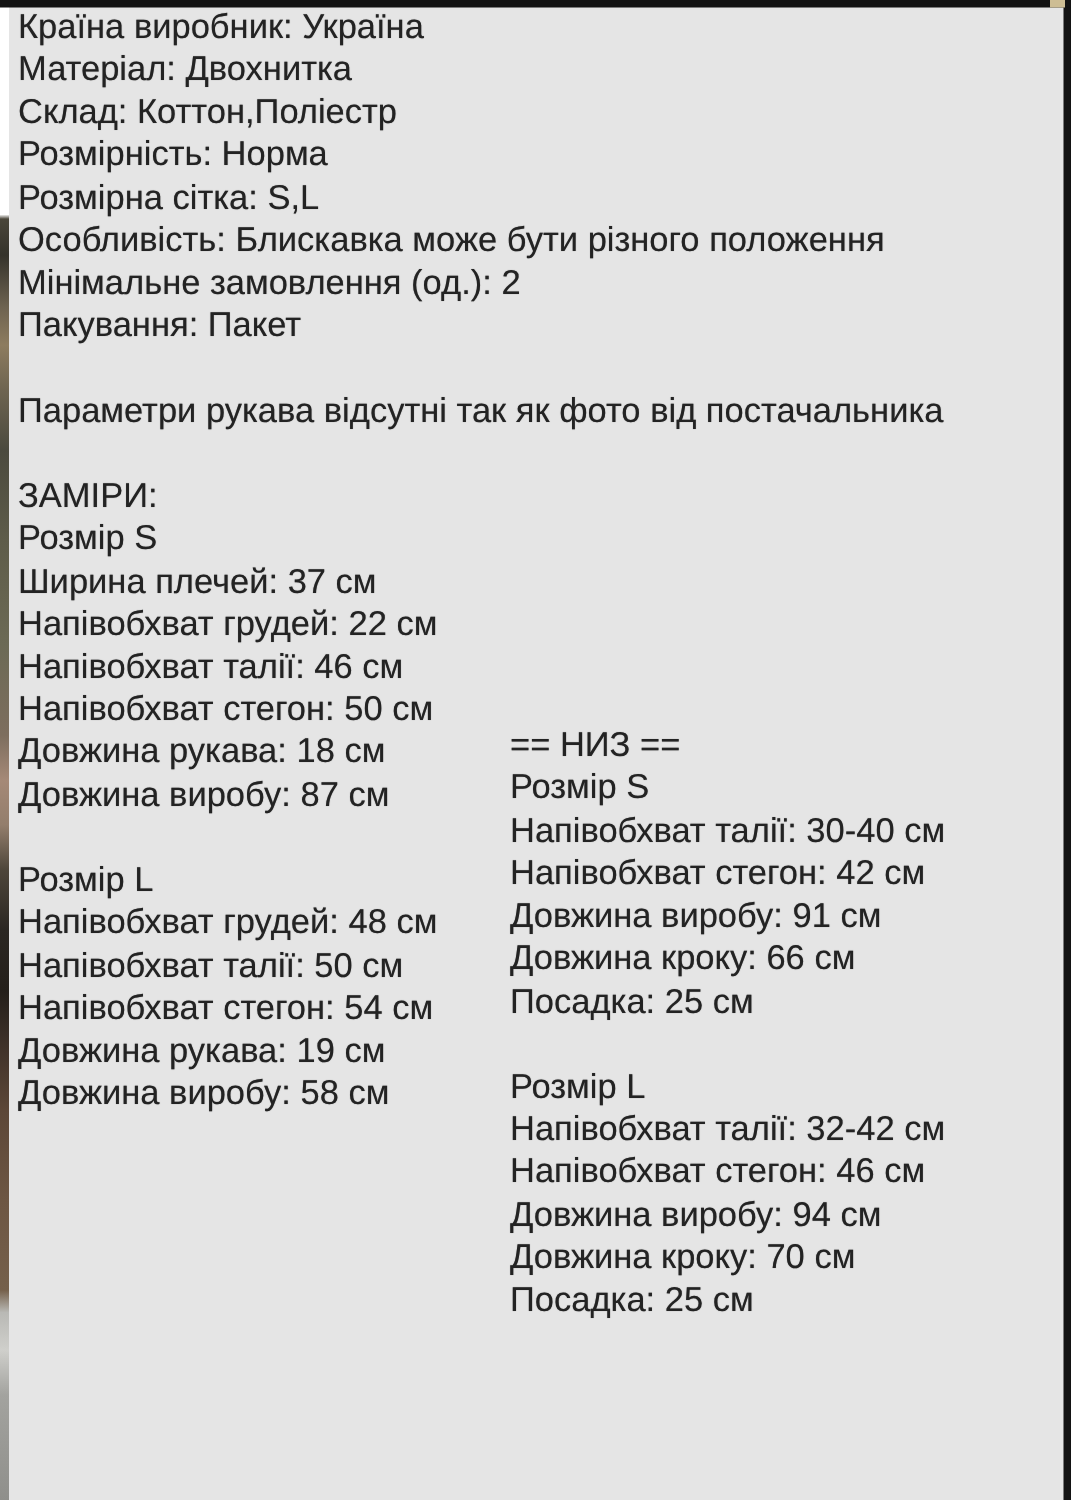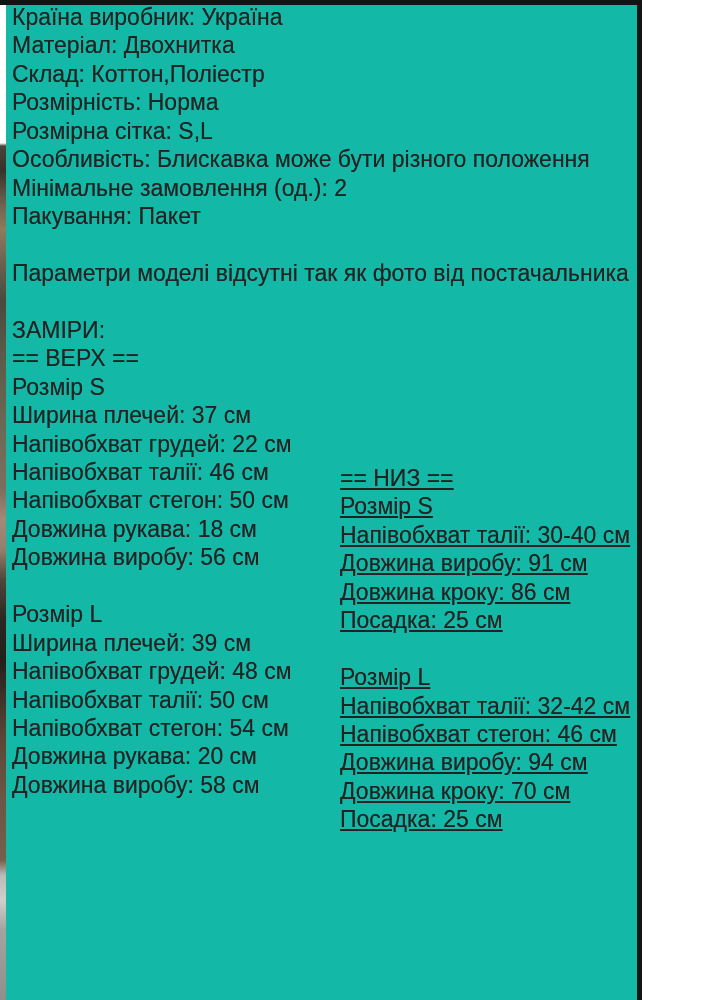--- a/index.html
+++ b/index.html
@@ -1,25 +1,25 @@
 <!DOCTYPE html>
 <html style="--background: #ffffff; --text: #232323; --top-bar: #131313; --right-edge: #131313; --top-bar-accent: #cdbd94;"><head>
 <meta charset="utf-8">
 <style>
   html,body{margin:0;padding:0;background:#fff;}
   .page{
-    position:relative;width:642px;height:1000px;background:#14b8a6;overflow:hidden;
+    position:relative;width:714px;height:1000px;background:#e5e5e5;overflow:hidden;
     font-family:"Liberation Sans",sans-serif;font-size:23px;line-height:28.45px;
     color:#232323;text-shadow:0 0 .6px rgba(35,35,35,.55);
   }
   .line{height:28.45px;white-space:nowrap;}
   .blank-line{height:28.45px;}
   .col{position:absolute;}
   .col-left{left:12px;top:3px;}
-  .col-right{left:340px;top:464px;text-decoration:underline;}
+  .col-right{left:340px;top:482px;}
   .top-bar{position:absolute;top:0;left:0;width:714px;height:5px;background:#131313;z-index:4;}
   .top-bar-accent{position:absolute;top:0;right:4px;width:10px;height:5px;background:#cdbd94;}
   .right-edge{position:absolute;top:0;right:0;width:5px;height:1000px;background:#131313;z-index:3;}
   .left-edge{
     position:absolute;top:0;left:0;width:6px;height:1000px;z-index:2;
     background:linear-gradient(to bottom,
       #ffffff 0%, #ffffff 14.3%,
       #4a463a 14.6%, #35332b 17%, #6e6350 20.5%, #8d7c5f 23%, #6e6450 26%,
       #4b4a3e 30%, #5e5c49 36%, #6c6a55 43%, #7d6e5e 49%, #a58977 52%,
       #937e6c 55%, #4e463a 58%, #2b2722 62%, #241f1a 66%, #41332a 70%,
@@ -45,57 +45,56 @@
           <div class="line">Матеріал: Двохнитка</div>
           <div class="line">Склад: Коттон,Поліестр</div>
           <div class="line">Розмірність: Норма</div>
           <div class="line">Розмірна сітка: S,L</div>
           <div class="line">Особливість: Блискавка може бути різного положення</div>
           <div class="line">Мінімальне замовлення (од.): 2</div>
           <div class="line">Пакування: Пакет</div>
         </div>
     </div>
     <div class="blank-line"></div>
-    <div class="line">Параметри моделі відсутні так як фото від постачальника</div>
+    <div class="line">Параметри рукава відсутні так як фото від постачальника</div>
     <div class="blank-line"></div>
     <div class="line">ЗАМІРИ:</div>
-    <div class="line">== ВЕРХ ==</div>
     <div class="line">Розмір S</div>
     <div>
       <div>
           <div class="line">Ширина плечей: 37 см</div>
           <div class="line">Напівобхват грудей: 22 см</div>
           <div class="line">Напівобхват талії: 46 см</div>
           <div class="line">Напівобхват стегон: 50 см</div>
           <div class="line">Довжина рукава: 18 см</div>
-          <div class="line">Довжина виробу: 56 см</div>
+          <div class="line">Довжина виробу: 87 см</div>
         </div>
     </div>
     <div class="blank-line"></div>
     <div class="line">Розмір L</div>
     <div>
       <div>
-          <div class="line">Ширина плечей: 39 см</div>
           <div class="line">Напівобхват грудей: 48 см</div>
           <div class="line">Напівобхват талії: 50 см</div>
           <div class="line">Напівобхват стегон: 54 см</div>
-          <div class="line">Довжина рукава: 20 см</div>
+          <div class="line">Довжина рукава: 19 см</div>
           <div class="line">Довжина виробу: 58 см</div>
         </div>
     </div>
   </div>
 
   <div class="col col-right">
     <div class="line">== НИЗ ==</div>
     <div class="line">Розмір S</div>
     <div>
       <div>
           <div class="line">Напівобхват талії: 30-40 см</div>
+          <div class="line">Напівобхват стегон: 42 см</div>
           <div class="line">Довжина виробу: 91 см</div>
-          <div class="line">Довжина кроку: 86 см</div>
+          <div class="line">Довжина кроку: 66 см</div>
           <div class="line">Посадка: 25 см</div>
         </div>
     </div>
     <div class="blank-line"></div>
     <div class="line">Розмір L</div>
     <div>
       <div>
           <div class="line">Напівобхват талії: 32-42 см</div>
           <div class="line">Напівобхват стегон: 46 см</div>
           <div class="line">Довжина виробу: 94 см</div>

